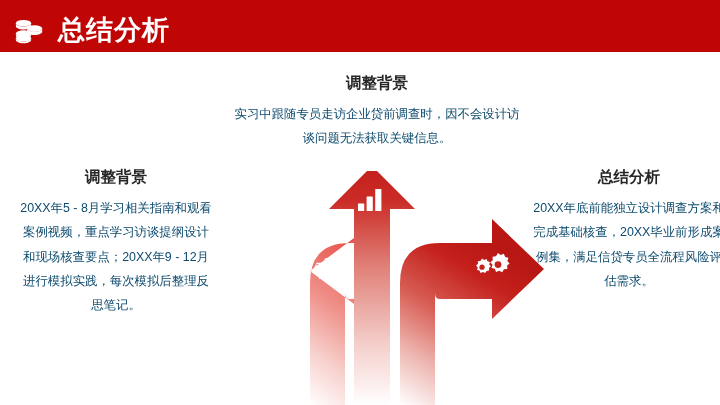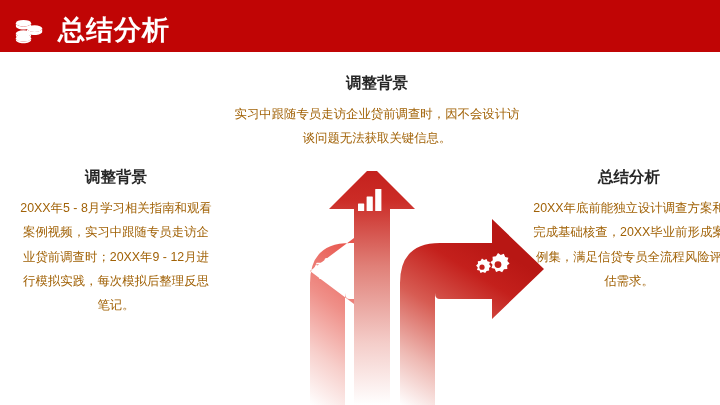--- a/index.html
+++ b/index.html
@@ -74,21 +74,21 @@
     font-size: 15.5px;
     font-weight: bold;
     color: #262626;
     line-height: 1.3;
     margin-bottom: 9px;
     white-space: nowrap;
   }
   .block-body {
     font-size: 12.4px;
     line-height: 1.95;
-    color: #a16207;
+    color: #0c4a6e;
     text-align: center;
   }
 
   .block-top {
     left: 222px;
     top: 12px;
     width: 286px;
   }
   .block-left {
     left: 6px;
@@ -122,21 +122,21 @@
 
 <div class="stage">
 
   <div class="block block-top">
     <div class="block-title">调整背景</div>
     <div class="block-body">实习中跟随专员走访企业贷前调查时，因不会设计访谈问题无法获取关键信息。</div>
   </div>
 
   <div class="block block-left">
     <div class="block-title">调整背景</div>
-    <div class="block-body">20XX年5 - 8月学习相关指南和观看案例视频，实习中跟随专员走访企业贷前调查时；20XX年9 - 12月进行模拟实践，每次模拟后整理反思笔记。</div>
+    <div class="block-body">20XX年5 - 8月学习相关指南和观看案例视频，重点学习访谈提纲设计和现场核查要点；20XX年9 - 12月进行模拟实践，每次模拟后整理反思笔记。</div>
   </div>
 
   <div class="block block-right">
     <div class="block-title">总结分析</div>
     <div class="block-body">20XX年底前能独立设计调查方案和完成基础核查，20XX毕业前形成案例集，满足信贷专员全流程风险评估需求。</div>
   </div>
 
   <svg class="graphic" viewBox="0 0 360 234">
     <defs>
       <linearGradient id="gradLeft" x1="0" y1="1" x2="0.25" y2="0">

